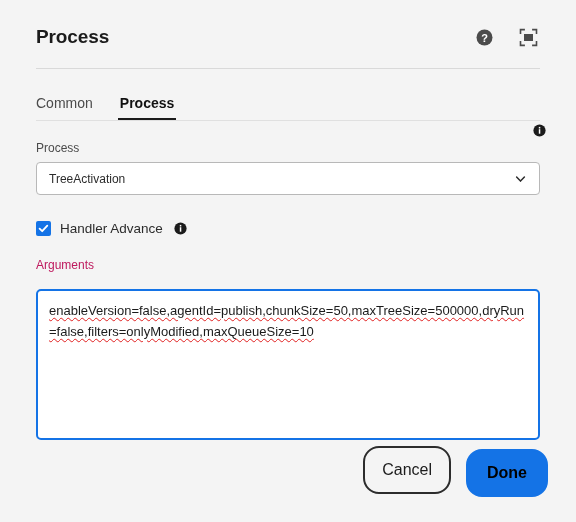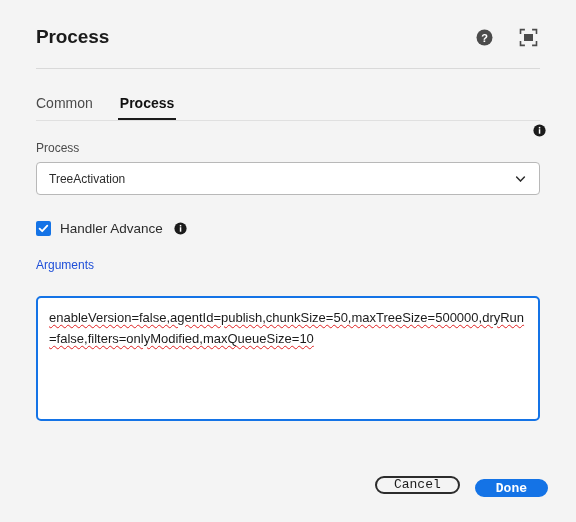--- a/index.html
+++ b/index.html
@@ -159,27 +159,27 @@
     flex: none;
   }
   .checkbox-label {
     font-size: 13.5px;
     color: #2c2c2c;
   }
 
   
   .args-label {
     font-size: 12px;
-    color: #1d4ed8;
+    color: #be185d;
     margin-top: 20px;
-    margin-bottom: 24px;
+    margin-bottom: 17px;
   }
   .textarea {
     position: relative;
-    height: 125px;
+    height: 151px;
     background: #ffffff;
     border: 2px solid #1473e6;
     border-radius: 5px;
     box-sizing: border-box;
     padding: 9px 11px;
     font-size: 13px;
     line-height: 21px;
     color: #1b1b1b;
     overflow: hidden;
     word-break: break-all;
@@ -196,43 +196,43 @@
   
   .footer {
     position: absolute;
     right: 28px;
     bottom: 25px;
     display: flex;
     align-items: center;
     gap: 15px;
   }
   .btn {
-    height: 18px;
+    height: 48px;
     border-radius: 16px;
-    font-size: 13px;
+    font-size: 16px;
     display: flex;
     align-items: center;
     justify-content: center;
     cursor: pointer;
     box-sizing: border-box;
-    font-family: Liberation Mono, monospace;
+    font-family: Liberation Sans, sans-serif;
   }
   .btn-secondary {
     min-width: 74px;
     padding: 0 17px;
     background: #f4f4f4;
     border: 2px solid #2c2c2c;
     color: #1b1b1b;
   }
   .btn-primary {
     min-width: 72px;
     padding: 0 19px;
     background: #1473e6;
     border: 2px solid #1473e6;
-    color: #ffffff;
+    color: #000000;
     font-weight: bold;
     margin-top: 7px;
   }
 </style>
 </head>
 <body>
 
 <div class="dialog">
 
   <div class="header">

